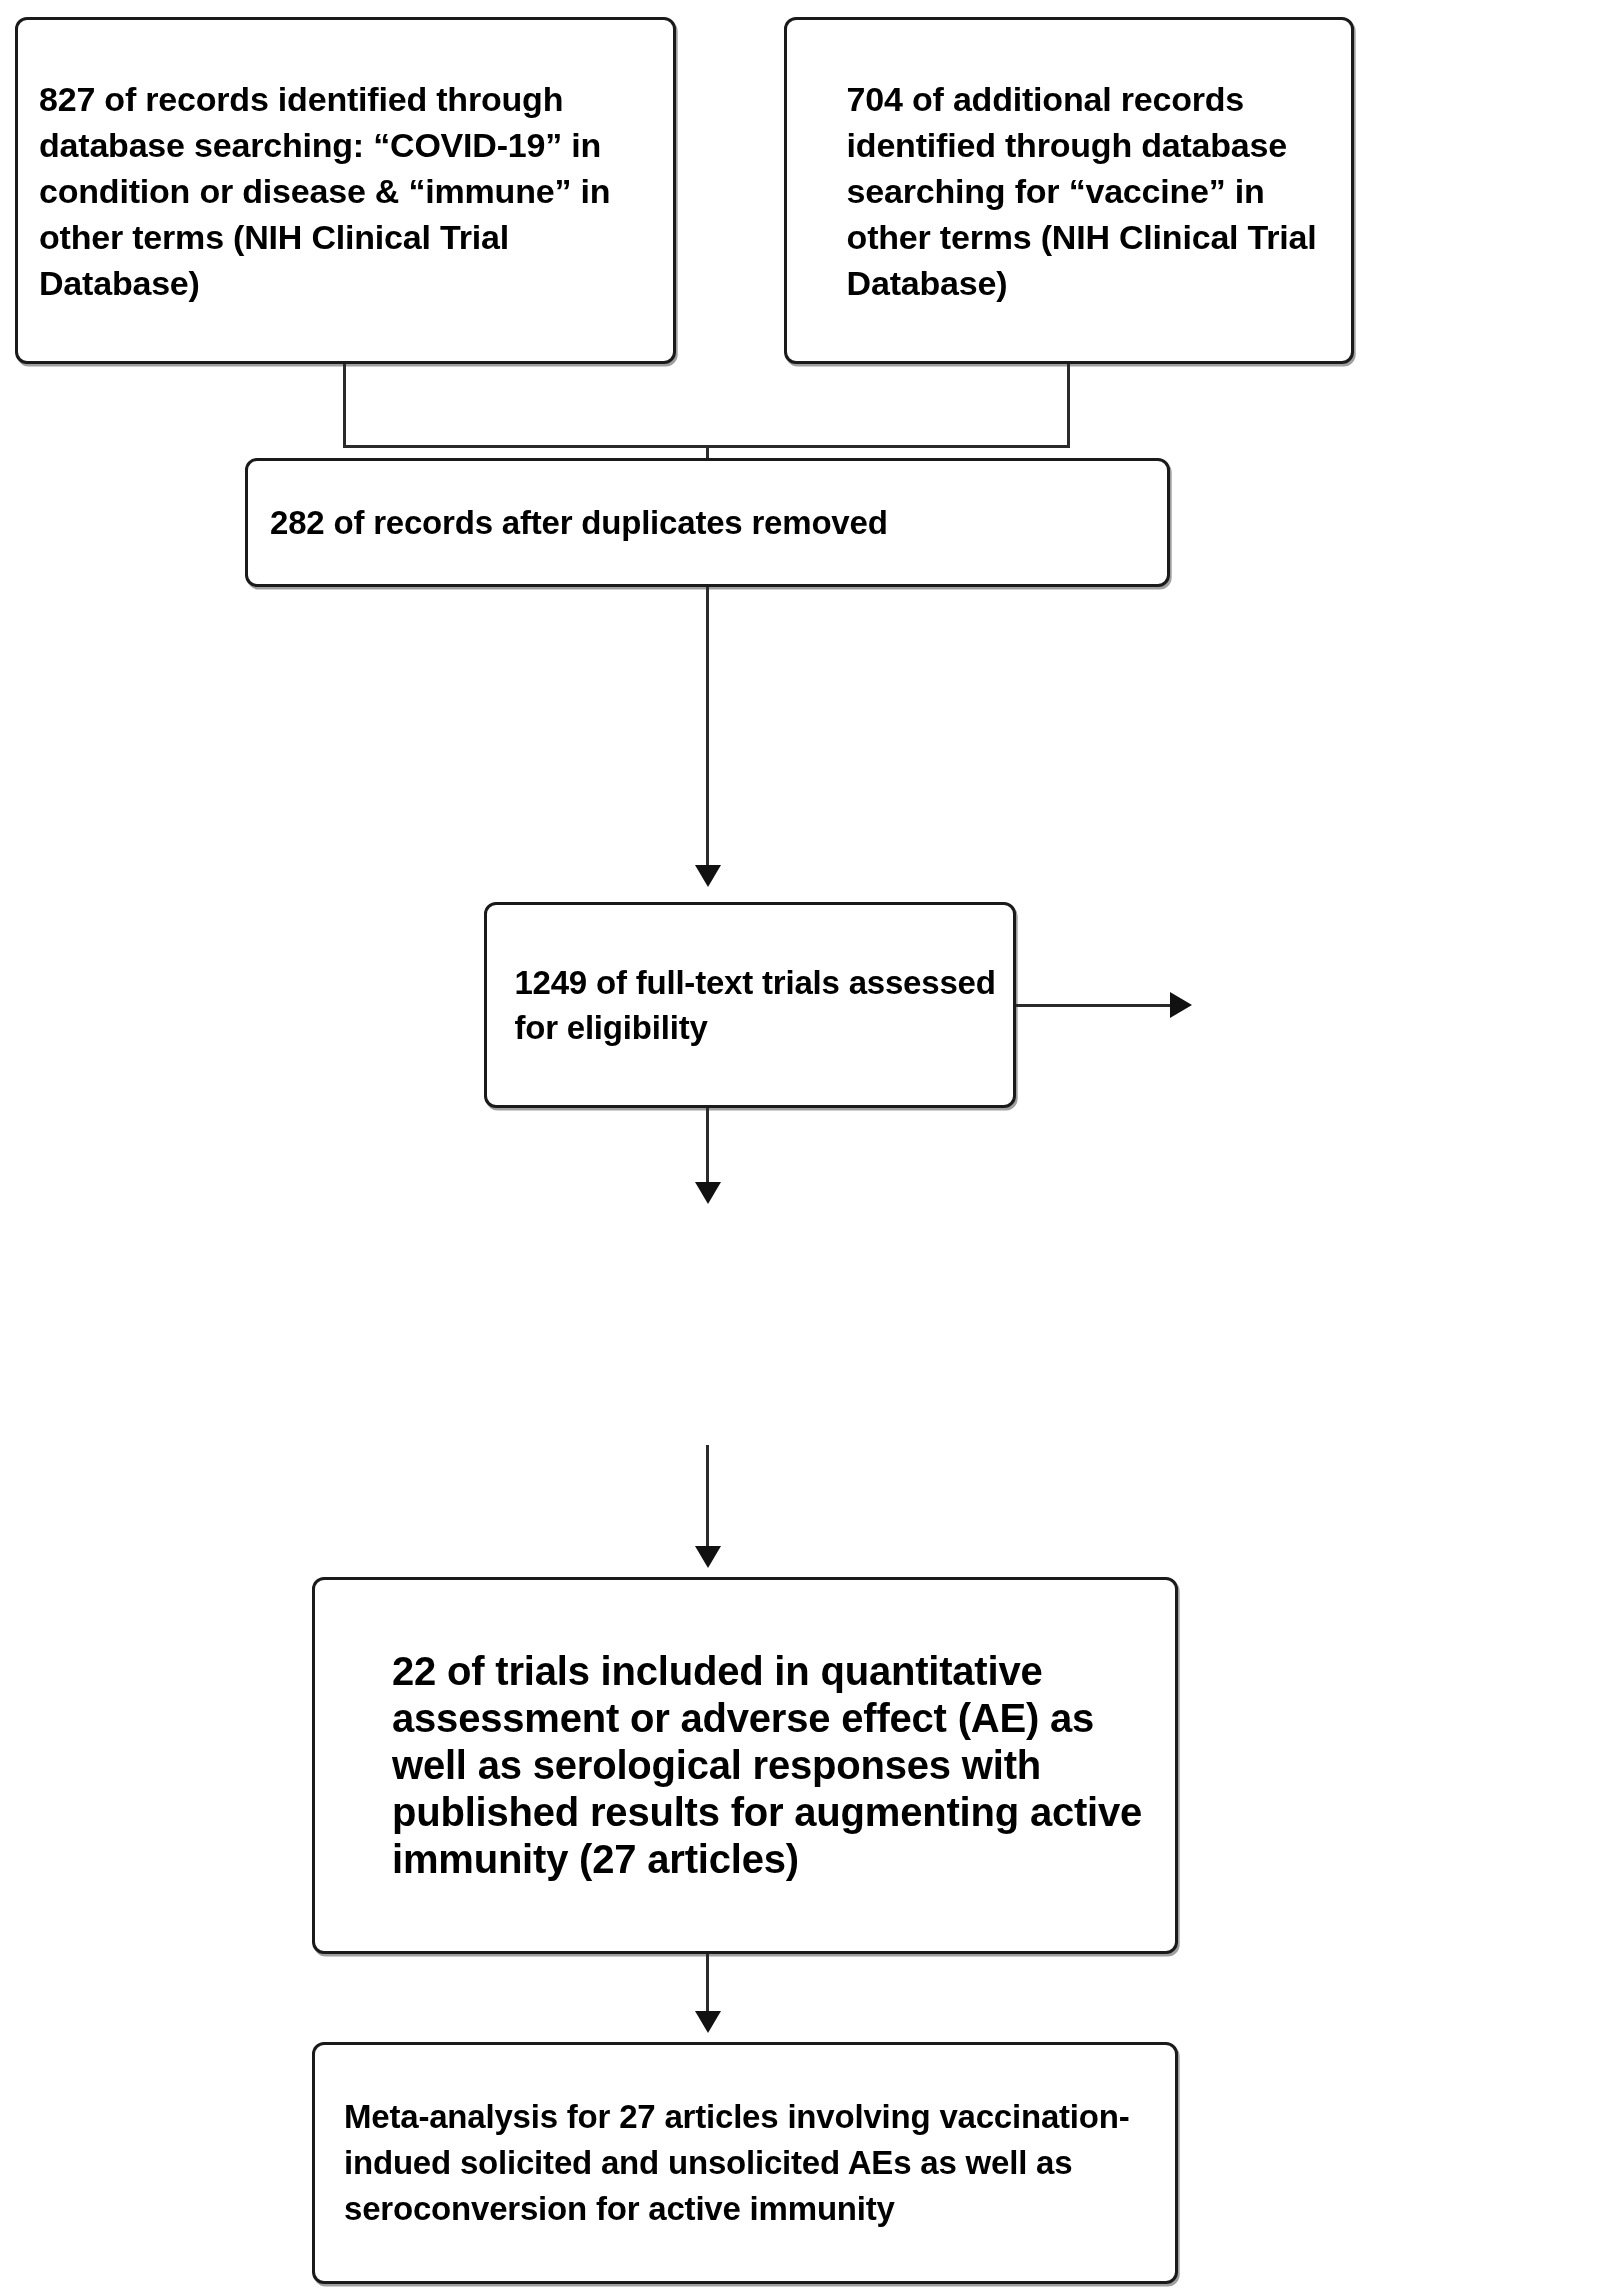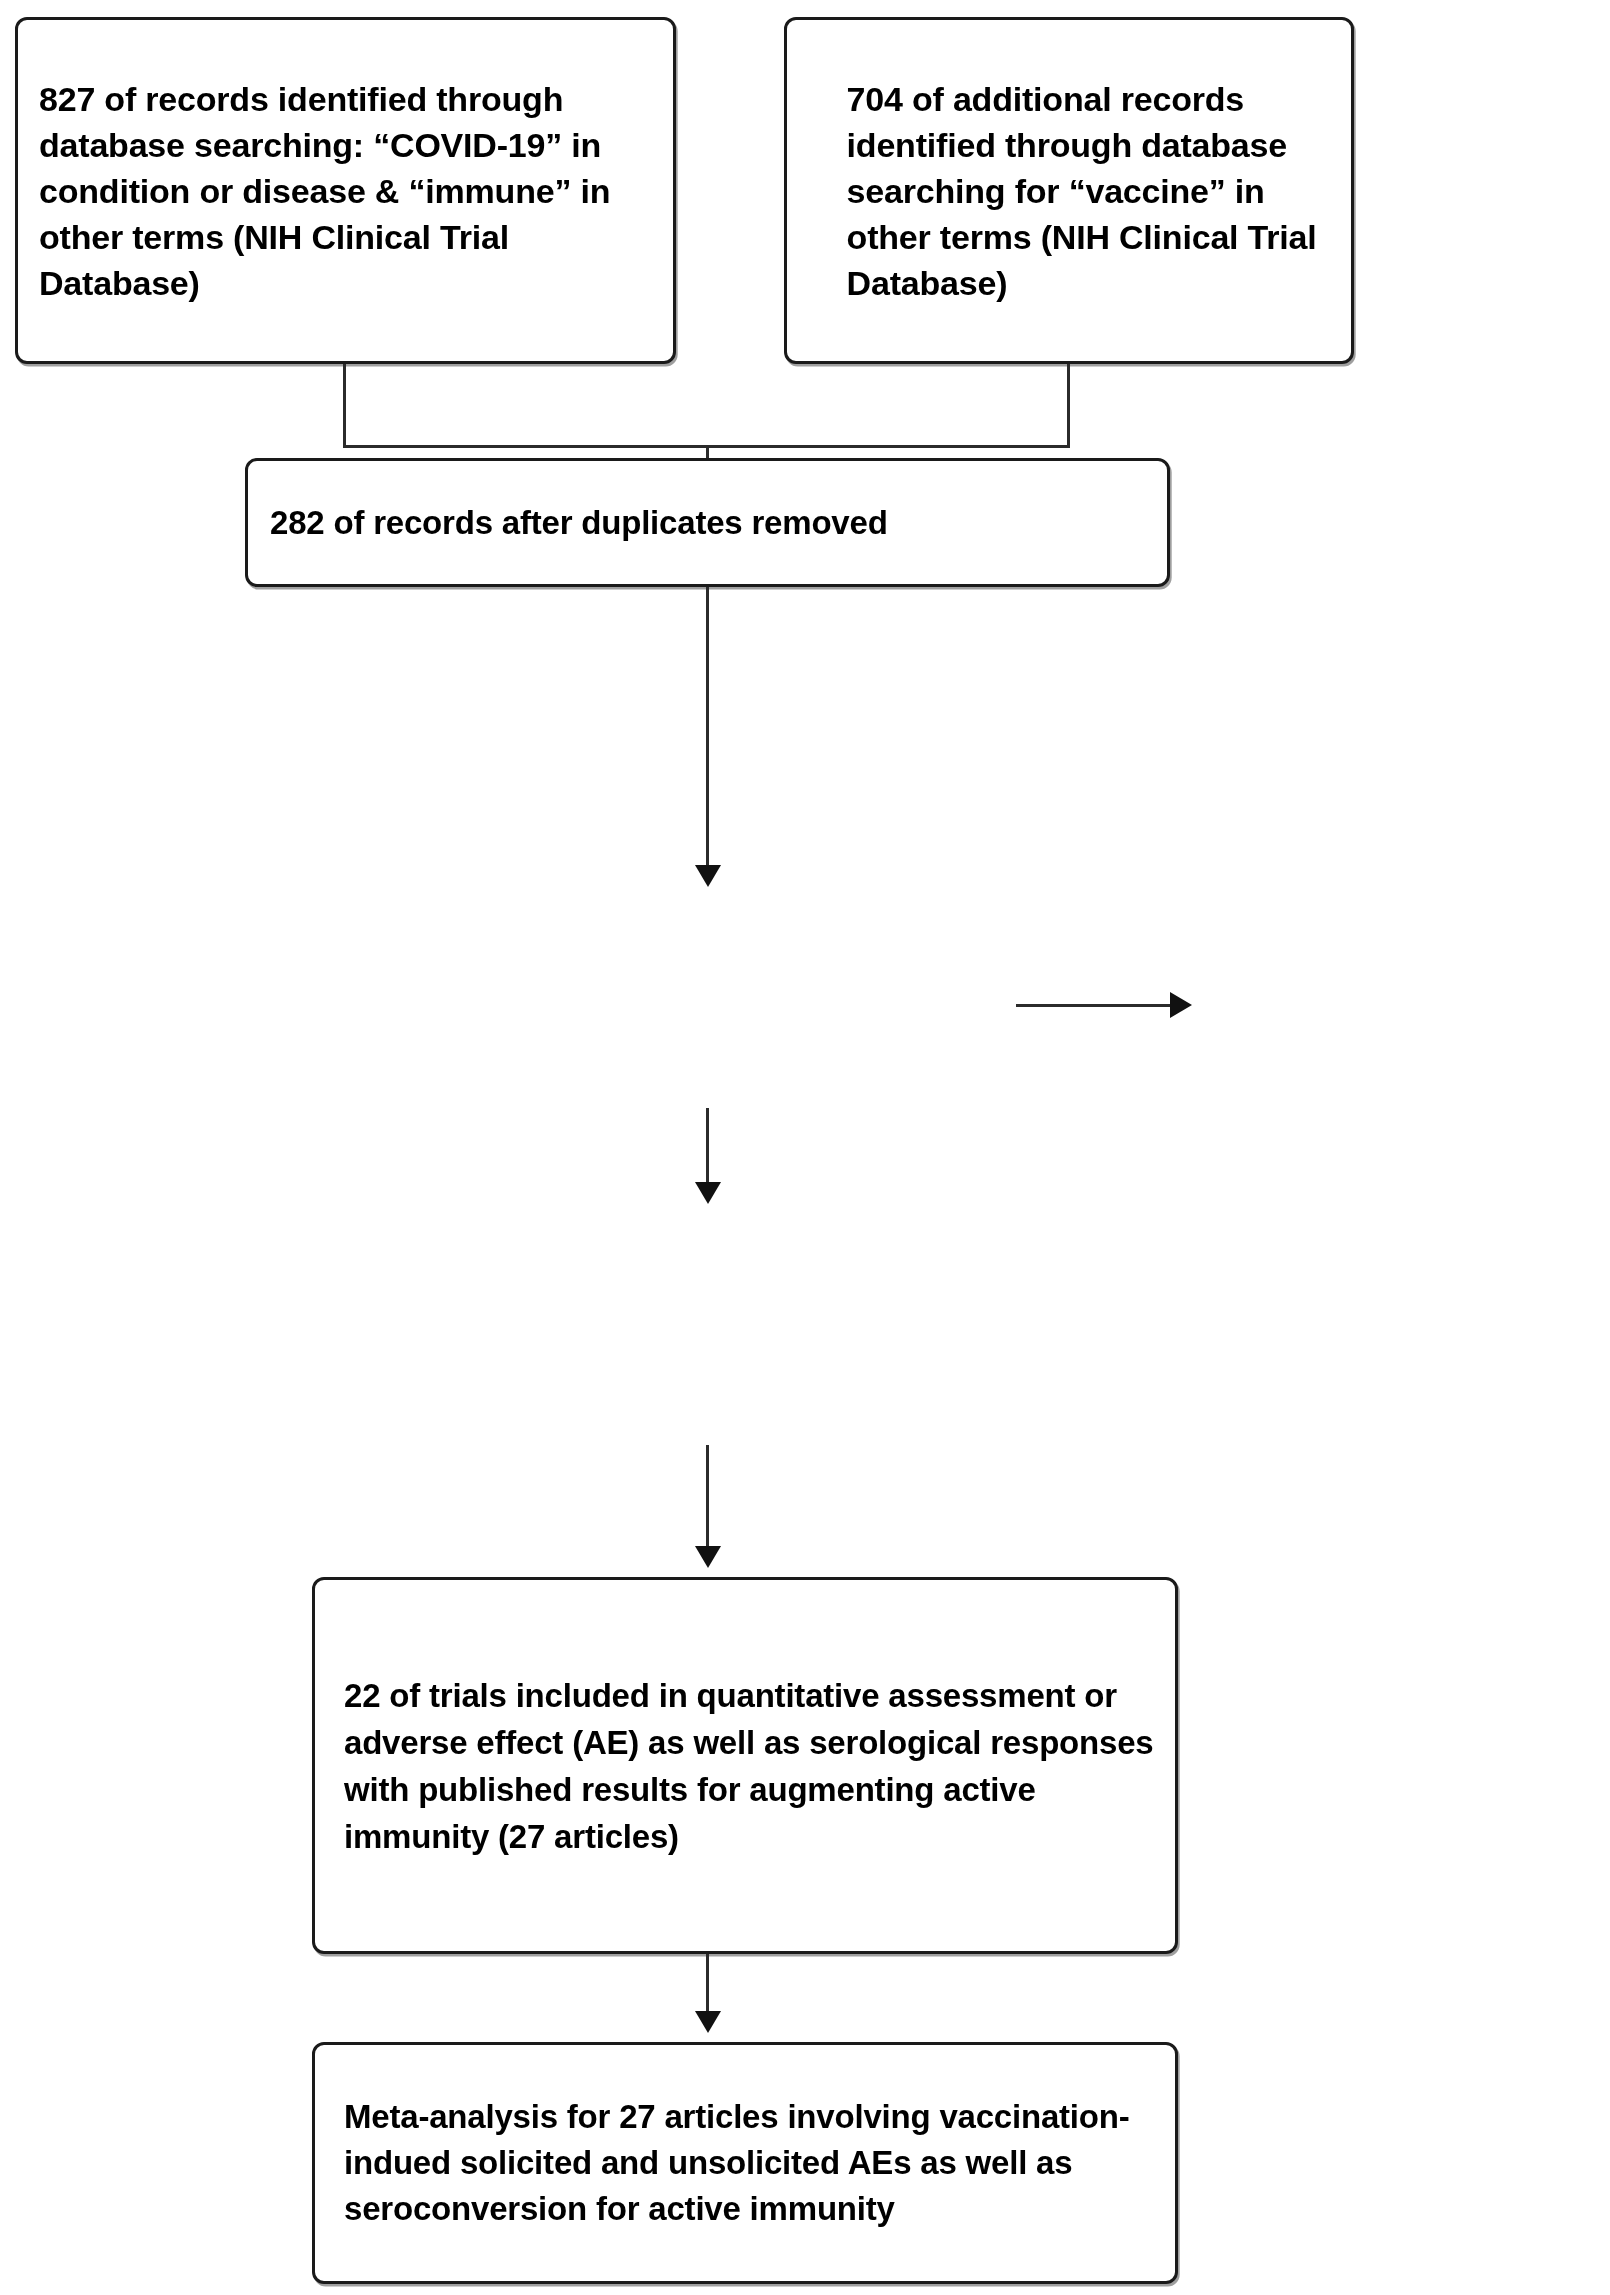--- a/index.html
+++ b/index.html
@@ -50,21 +50,21 @@
   #box-fulltext-assessed    { left: 484px; top: 902px; width: 532px;  height: 206px; }
   #box-fulltext-assessed .box-text    { font-size: 33px; line-height: 45px; padding: 0 13.7px 0 27.4px; }
 
   #box-fulltext-excluded    { left: 1192px;top: 810px;  width: 403px;  height: 347px; }
   #box-fulltext-excluded .box-text    { font-size: 34px; line-height: 46px; padding: 0 8.6px 0 20.6px; }
 
   #box-qualitative-synthesis{ left: 312px; top: 1213px; width: 866px; height: 232px; }
   #box-qualitative-synthesis .box-text{ font-size: 33px; line-height: 47px; padding: 0 13.7px 0 29px; }
 
   #box-quantitative-assessment { left: 312px; top: 1577px; width: 866px; height: 377px; }
-  #box-quantitative-assessment .box-text { font-size: 33px; line-height: 47px; padding: 0 12px 0 29px; }
+  #box-quantitative-assessment .box-text { font-size: 40px; line-height: 47px; padding: 0 12px 0 29px; margin-left: 48px; }
 
   #box-meta-analysis        { left: 312px; top: 2042px; width: 866px; height: 242px; }
   #box-meta-analysis .box-text        { font-size: 33px; line-height: 46px; padding: 0 12px 0 29px; }
 
   
   .conn {
     position: absolute;
     background: #2b2b2b;
   }
   .conn-v { width: 2.6px; }
@@ -125,20 +125,23 @@
   <div class="conn conn-v" id="merge-drop"></div>
   <div class="arrow-down" id="merge-arrow"></div>
 
   <div class="flow-box" id="box-duplicates-removed">
     <span class="box-text">282 of records after duplicates removed</span>
   </div>
 
   <div class="conn conn-v" id="conn-dup-to-assess"></div>
   <div class="arrow-down" id="arrow-dup-to-assess"></div>
 
+  <div class="flow-box" id="box-fulltext-assessed">
+    <span class="box-text">1249 of full-text trials assessed for eligibility</span>
+  </div>
 
   <div class="conn conn-h" id="conn-assess-to-excl"></div>
   <div class="arrow-right" id="arrow-assess-to-excl"></div>
 
 
   <div class="conn conn-v" id="conn-assess-to-qual"></div>
   <div class="arrow-down" id="arrow-assess-to-qual"></div>
 
 
   <div class="conn conn-v" id="conn-qual-to-quant"></div>

